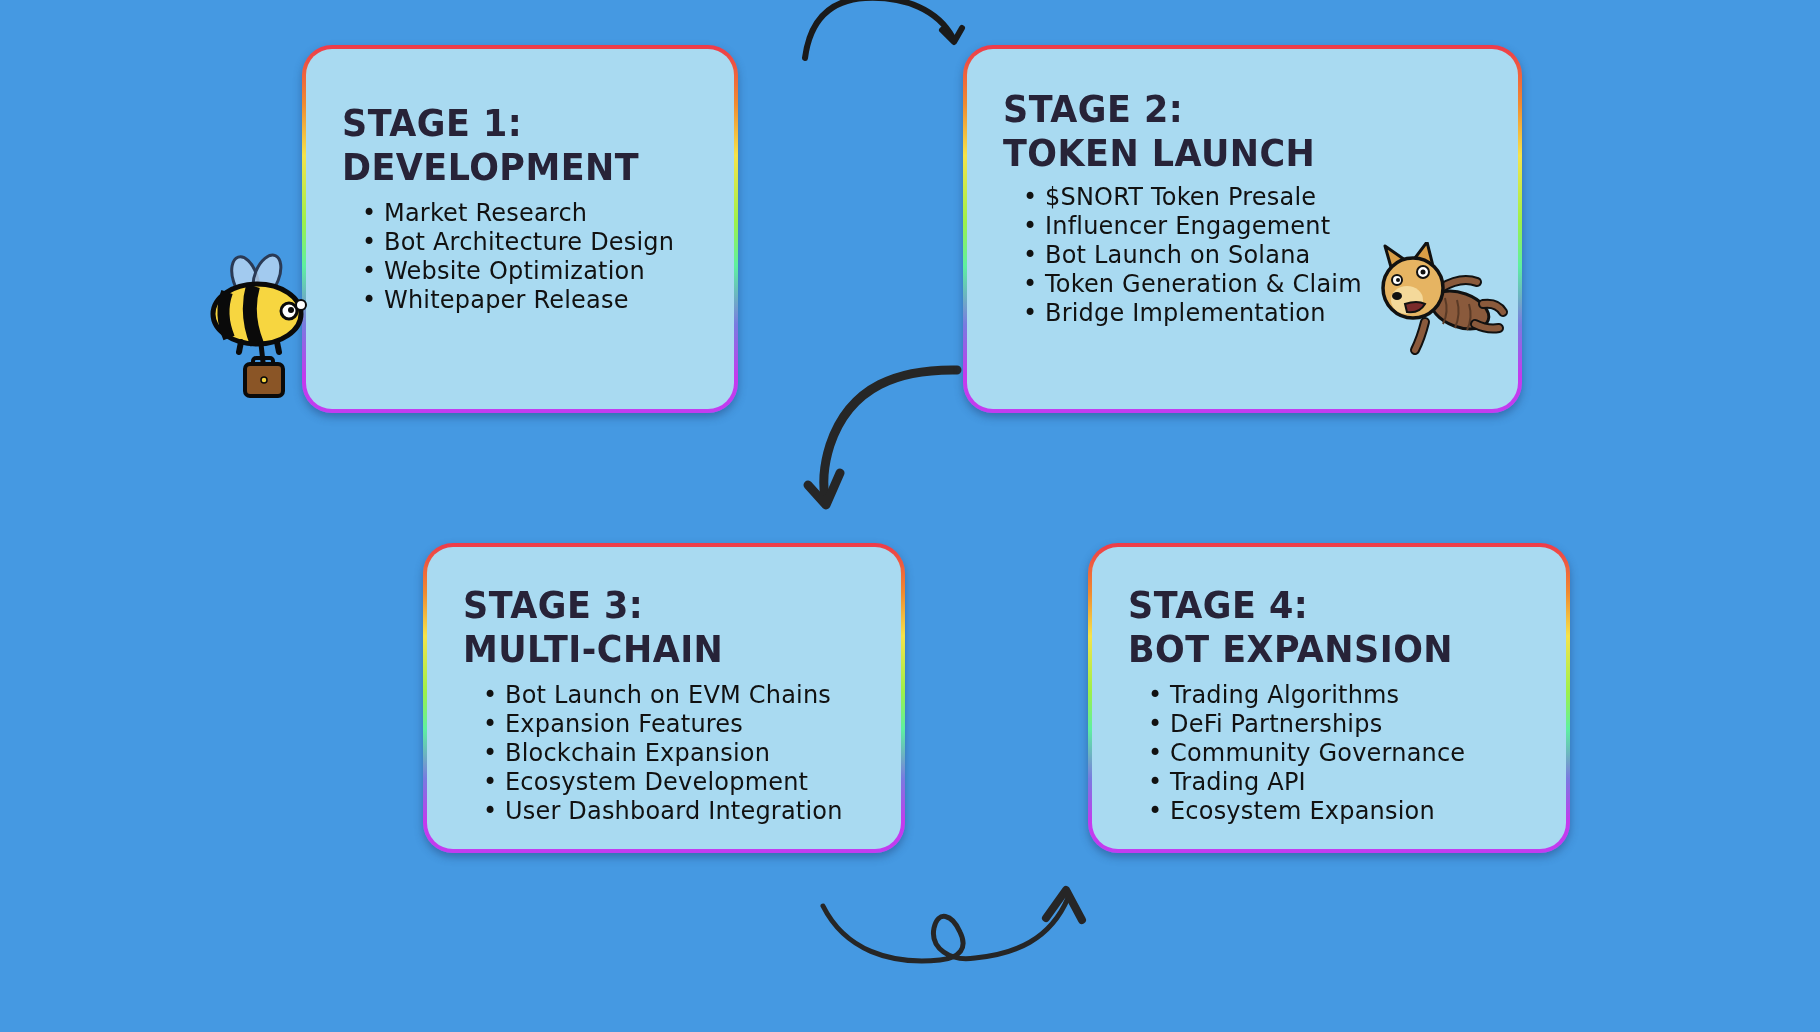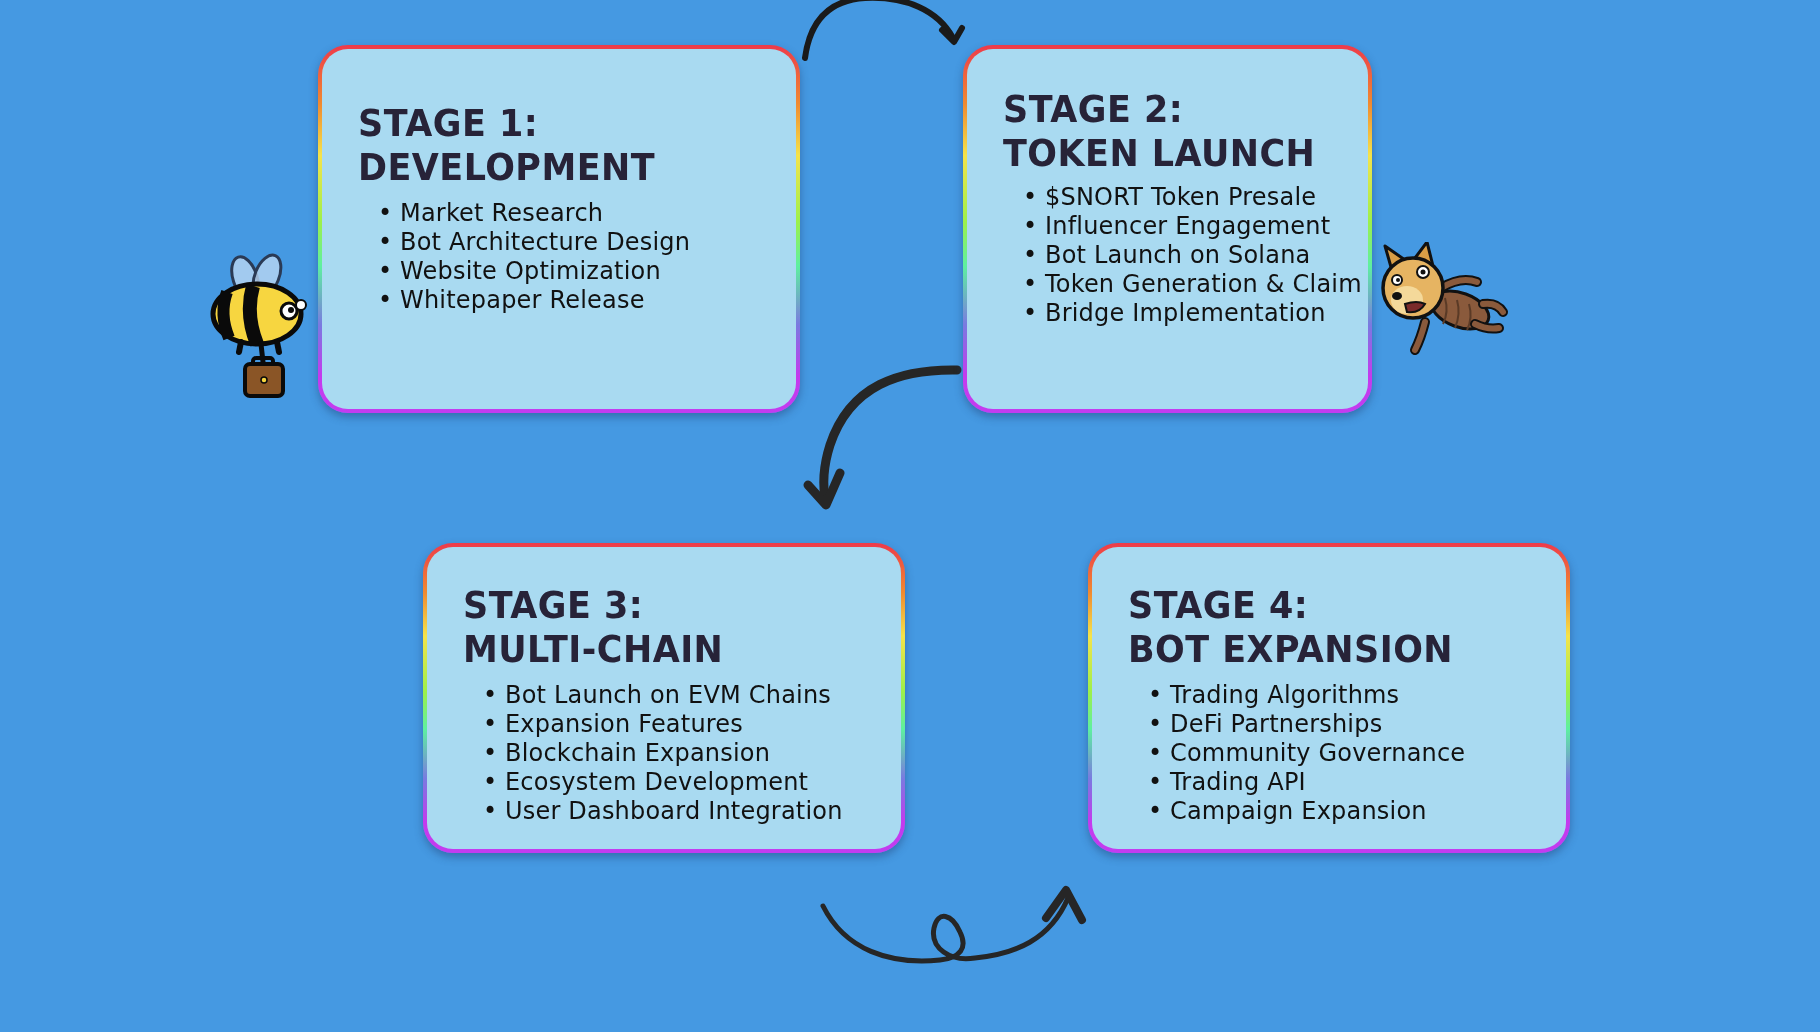--- a/index.html
+++ b/index.html
@@ -30,22 +30,22 @@
     list-style:none; margin:10px 0 0 0; padding:0 0 0 20px;
   }
   ul.items li {
     position:relative; padding-left:22px;
     font-family:"DejaVu Sans", sans-serif; font-size:24px; line-height:29px;
     color:#111; letter-spacing:0.2px;
   }
   ul.items li::before {
     content:"\2022"; position:absolute; left:0; top:0; color:#111;
   }
-  #card1 { left:318px; top:45px; width:482px; height:368px; }
-  #card2 { left:963px; top:45px; width:409px; height:368px; }
+  #card1 { left:302px; top:45px; width:436px; height:368px; }
+  #card2 { left:963px; top:45px; width:559px; height:368px; }
   #card3 { left:410px; top:543px; width:482px; height:310px;margin-left:13px; }
   #card4 { left:1074px; top:543px; width:482px; height:310px;margin-left:14px; }
   #card1 .card-inner { padding-top:52px; }
   #card2 .card-inner { padding-top:38px; }
   #card2 ul.items { margin-top:8px; }
   #card1 ul.items li.wrap { width:300px; }
   #card3 .card-inner, #card4 .card-inner { padding-top:36px; }
   .arrow { position:absolute; }
   .mascot { position:absolute; }
 </style>
@@ -118,21 +118,21 @@
   <div class="card-inner">
     <h2 class="title">
       <span>Stage 4:</span><br>
       <span>Bot Expansion</span>
     </h2>
     <ul class="items">
       <li>Trading Algorithms</li>
       <li>DeFi Partnerships</li>
       <li>Community Governance</li>
       <li>Trading API</li>
-      <li>Campaign Expansion</li>
+      <li>Ecosystem Expansion</li>
     </ul>
   </div>
 </div>
 
 <svg class="mascot" style="left:205px;top:250px" width="110" height="155" viewBox="0 0 110 155">
 
   <ellipse cx="40" cy="28" rx="12" ry="22" transform="rotate(-18 40 28)" fill="#b9d6f2" fill-opacity="0.8" stroke="#2a3a55" stroke-width="3"></ellipse>
   <ellipse cx="62" cy="26" rx="12" ry="22" transform="rotate(22 62 26)" fill="#b9d6f2" fill-opacity="0.8" stroke="#2a3a55" stroke-width="3"></ellipse>
 
   <ellipse cx="52" cy="64" rx="44" ry="30" fill="#f7d640" stroke="#0a0a0a" stroke-width="5"></ellipse>

